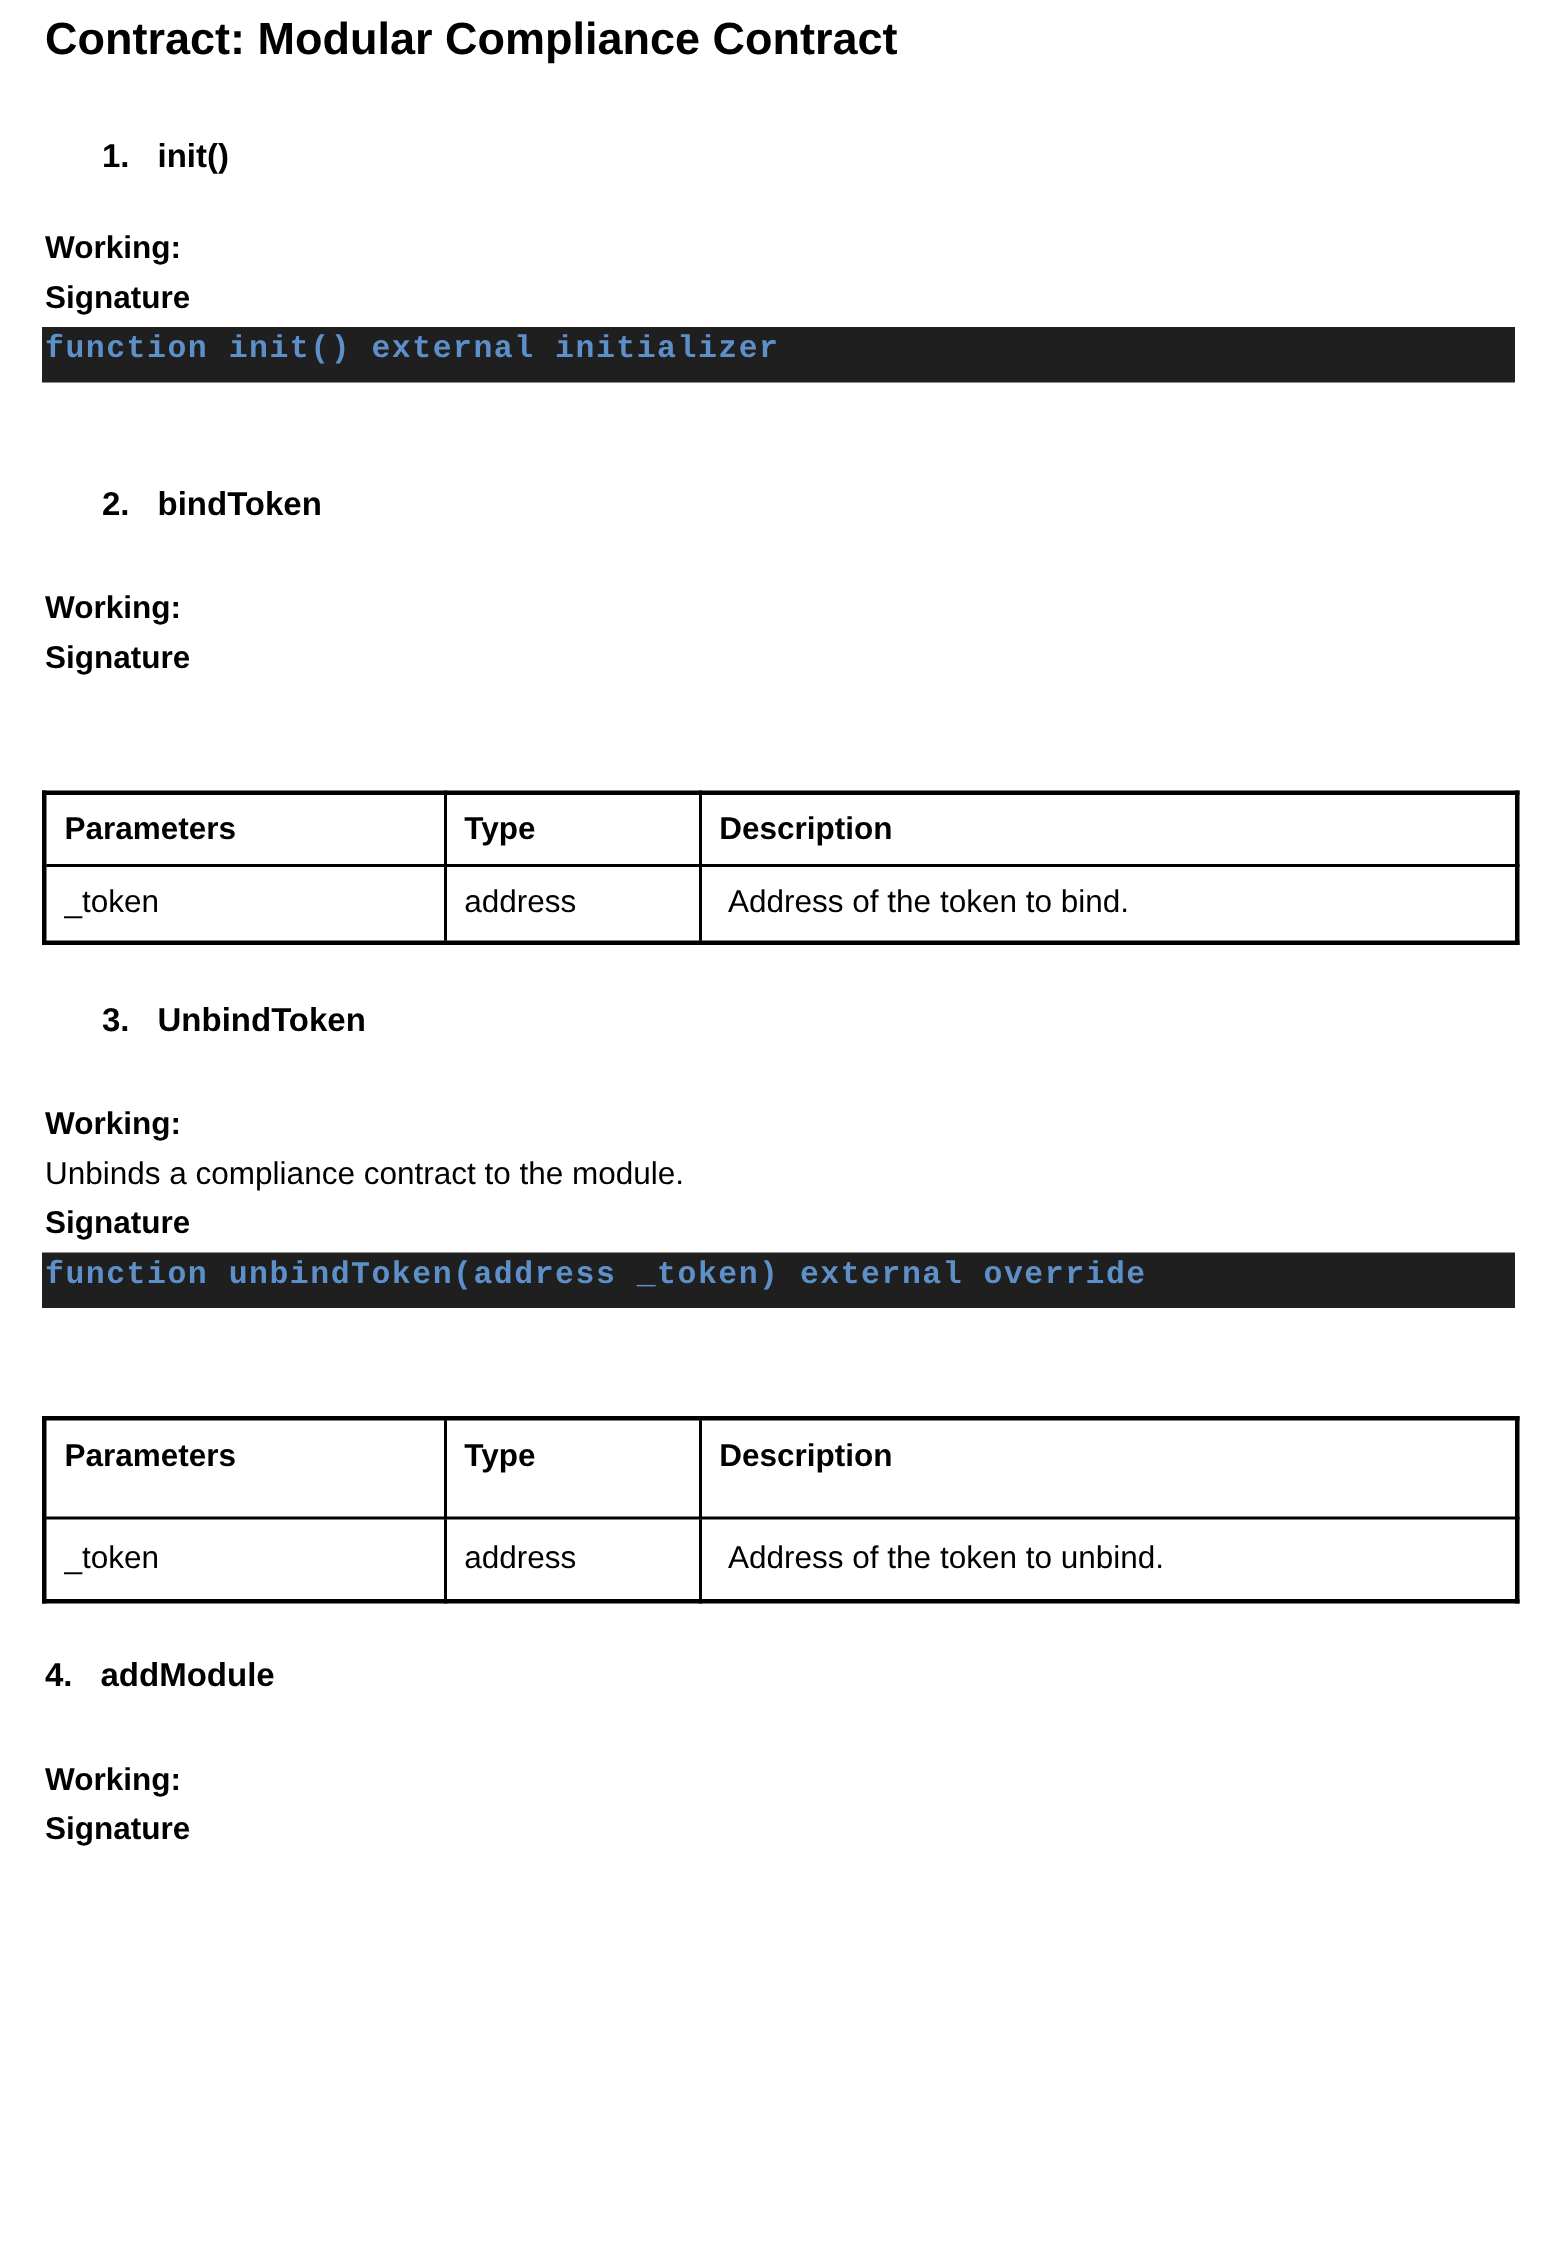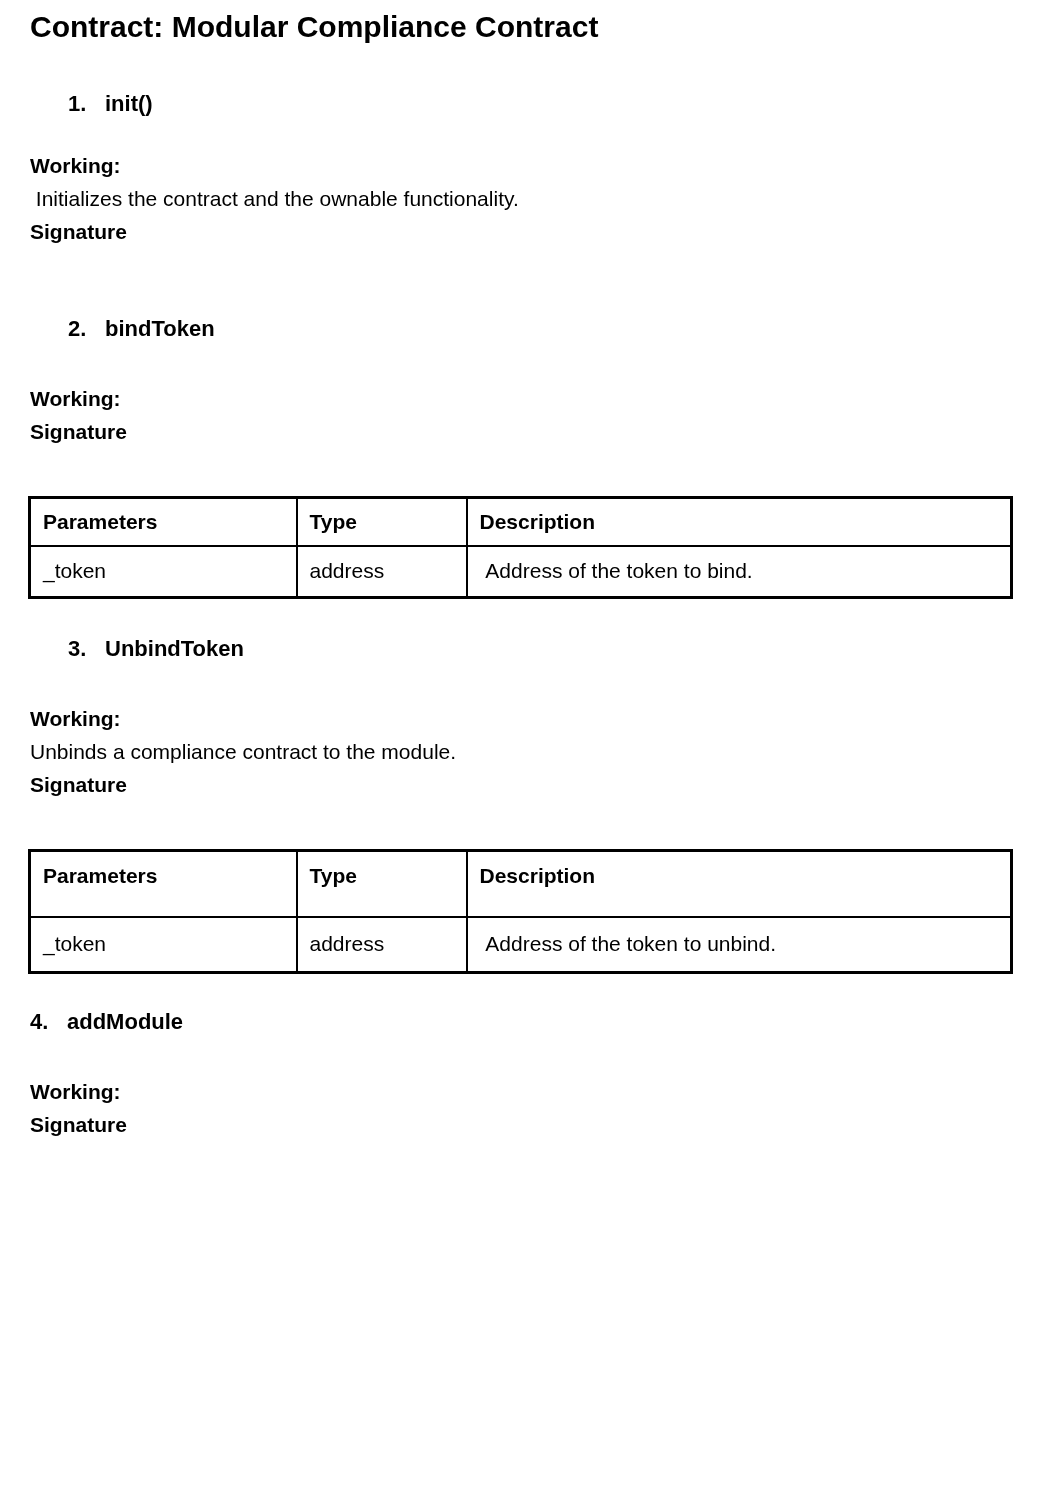--- a/index.html
+++ b/index.html
@@ -66,41 +66,41 @@
   table.params th{font-weight:700;height:48px;vertical-align:middle;}
   table.params tr.tall th{height:66px;vertical-align:top;padding-top:12px;}
   table.params td{height:52px;vertical-align:middle;white-space:pre-wrap;}
   table.params tr.tall-row td{height:56px;}
   .col-params{width:267px;}
   .col-type{width:170px;}
   .col-desc{width:545px;}
 
   .mt46{margin-top:46px;}
   .mt67{margin-top:67px;}
-  .mt68{margin-top:48px;}
+  .mt68{margin-top:72px;}
   .mt36{margin-top:36px;}
   .mt34{margin-top:34px;}
   .mt40{margin-top:40px;}
   .mt32{margin-top:32px;}
 </style>
 </head>
 <body>
 
 <div class="page">
 
   <h1 class="title">Contract: Modular Compliance Contract</h1>
 
   <div>
     <h2 class="fn-heading indented mt46">
       <span class="fn-num">1.</span>
       <span>init()</span>
     </h2>
     <p class="working-label mt32">Working:</p>
-    <p class="working-text"> Initializes the contract and the ownable functionality.</p>
     <p class="sig-label">Signature</p>
+    <div class="code-block">function init() external initializer</div>
   </div>
 
   <div>
     <h2 class="fn-heading indented mt67">
       <span class="fn-num">2.</span>
       <span>bindToken</span>
     </h2>
     <p class="working-label mt40">Working:</p>
     <p class="sig-label">Signature</p>
 
@@ -128,20 +128,21 @@
   </div>
 
   <div>
     <h2 class="fn-heading indented mt36">
       <span class="fn-num">3.</span>
       <span>UnbindToken</span>
     </h2>
     <p class="working-label mt40">Working:</p>
     <p class="working-text">Unbinds a compliance contract to the module.</p>
     <p class="sig-label">Signature</p>
+    <div class="code-block">function unbindToken(address _token) external override</div>
 
     <table class="params mt68">
       <colgroup>
           <col class="col-params">
           <col class="col-type">
           <col class="col-desc">
         </colgroup>
       <thead>
         <tr class="tall">
           <th>Parameters</th>

